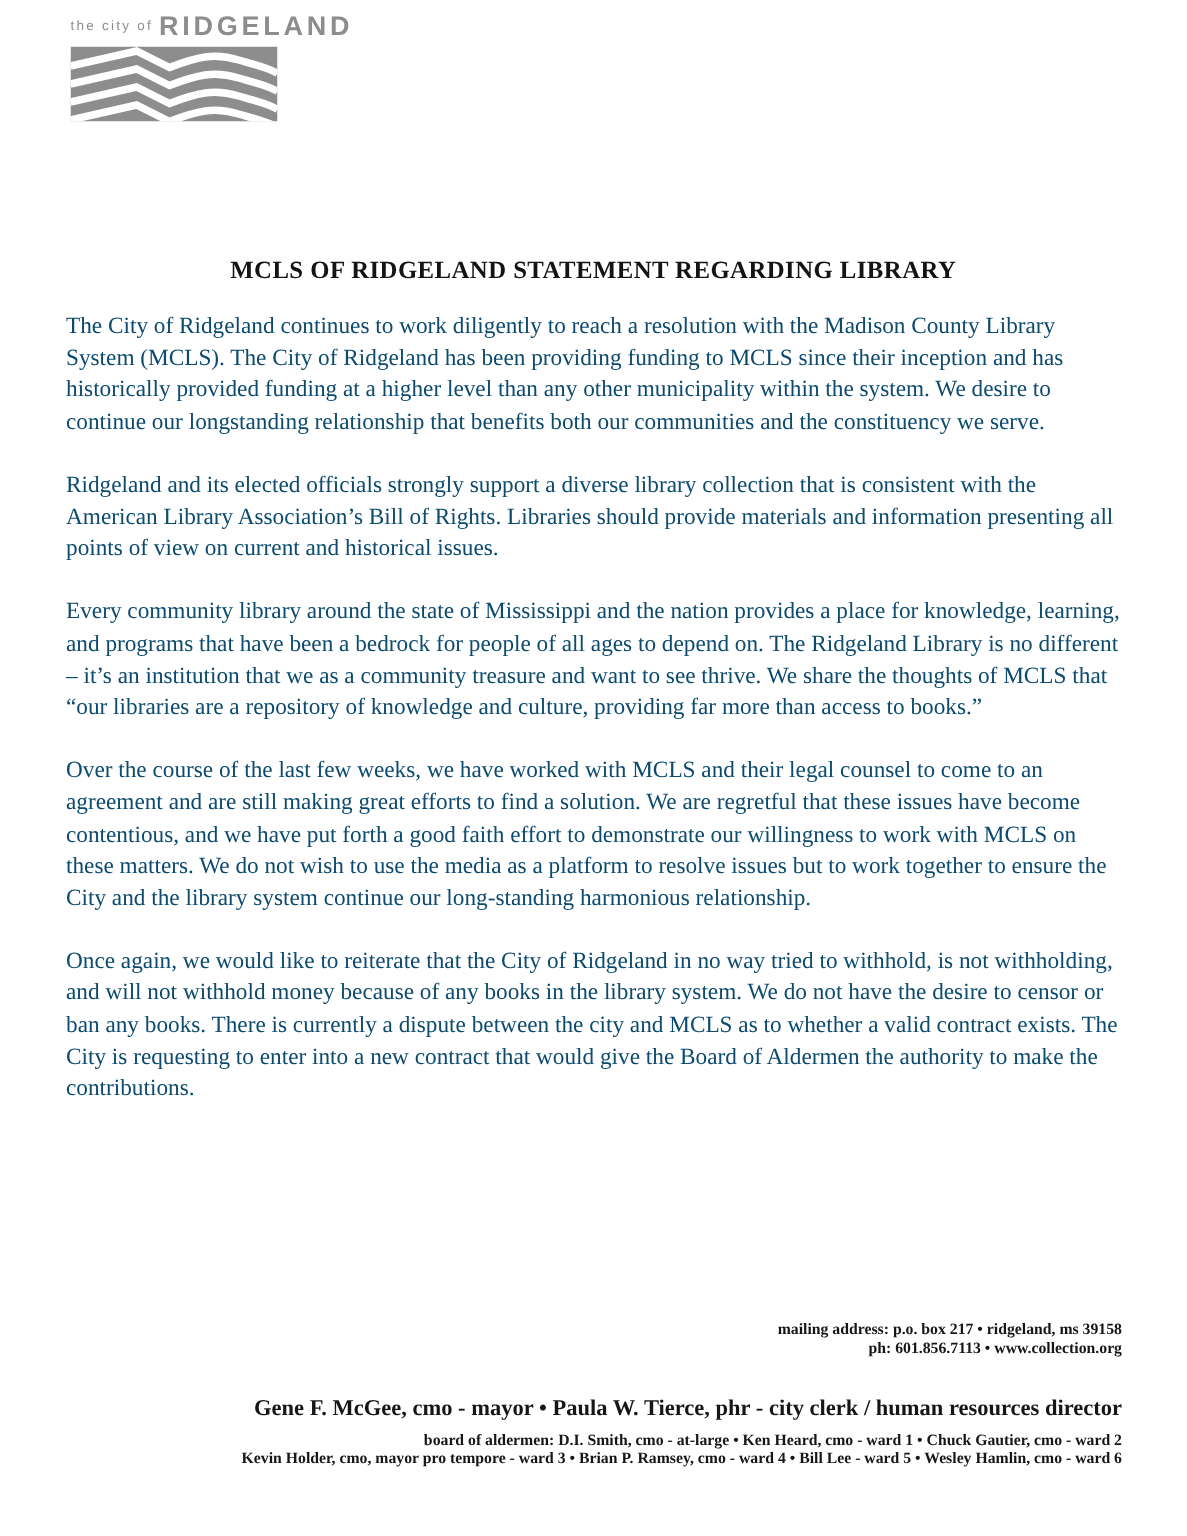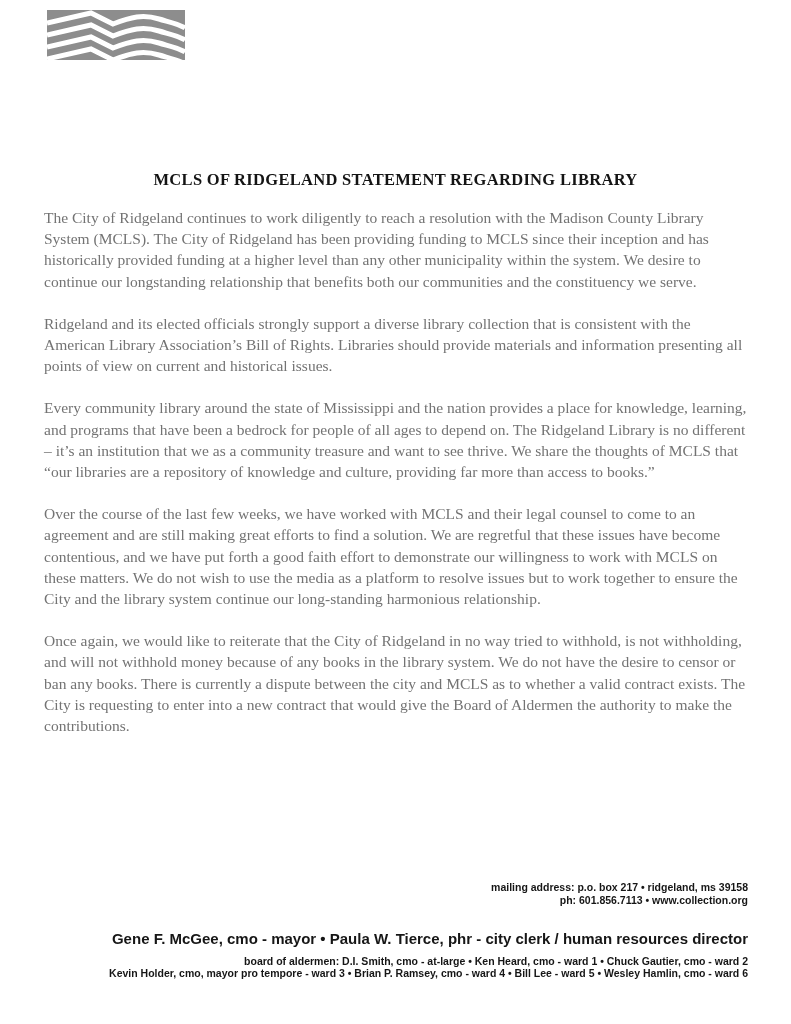--- a/index.html
+++ b/index.html
@@ -32,43 +32,46 @@
     position: absolute; top: 170px; left: 0; right: 0;
     text-align: center;
     font-family: "Liberation Serif", serif;
     font-size: 16.5px; font-weight: 700; letter-spacing: 0.3px;
     color: #141414;
   }
 
   
   .content {
     position: absolute; left: 44px; top: 207px; width: 705px;
-    font-size: 15.5px; line-height: 21.2px; color: #737373;
+    font-size: 15.5px; line-height: 21.2px; color: #0c4a6e;
     text-align: left;
   }
   .content p { margin-bottom: 21px; }
 
   
   .footer {
     position: absolute; top: 881px; right: 43px; width: 730px;
     text-align: right;
-    font-family: Liberation Sans, sans-serif;
+    font-family: Liberation Serif, serif;
     font-weight: 700; color: #161616;
   }
   .footer .address div { font-size: 10.5px; line-height: 12.6px; }
   .footer .officials { margin-top: 27px; font-size: 15px; line-height: 12.6px; }
   .footer .aldermen { margin-top: 9px; text-align: right; }
   .footer .aldermen div { font-size: 10.5px; line-height: 12.4px; }
 </style>
 </head>
 <body>
 
 <div class="page">
 
   <header class="logo">
+    <div class="logo-textline">
+      <span class="logo-tagline">the city of</span><span class="logo-name">RIDGELAND</span>
+    </div>
     <svg class="logo-waves" width="138" height="50" viewBox="0 0 138 50" xmlns="http://www.w3.org/2000/svg">
       <rect x="0" y="0" width="138" height="50" fill="#8d8d8d"></rect>
       <path d="M0 13 L44 3 L66 14 C84 7 96 4 112 9 C122 12 132 14 138 18" stroke="#ffffff" stroke-width="5" fill="none"></path>
       <path d="M0 25 L44 15 L66 26 C84 19 96 16 112 21 C122 24 132 26 138 30" stroke="#ffffff" stroke-width="5" fill="none"></path>
       <path d="M0 37 L44 27 L66 38 C84 31 96 28 112 33 C122 36 132 38 138 42" stroke="#ffffff" stroke-width="5" fill="none"></path>
       <path d="M0 49 L44 39 L66 50 C84 43 96 40 112 45 C122 48 132 50 138 54" stroke="#ffffff" stroke-width="5" fill="none"></path>
     </svg>
   </header>
 
   <h1 class="title">MCLS OF RIDGELAND STATEMENT REGARDING LIBRARY</h1>

